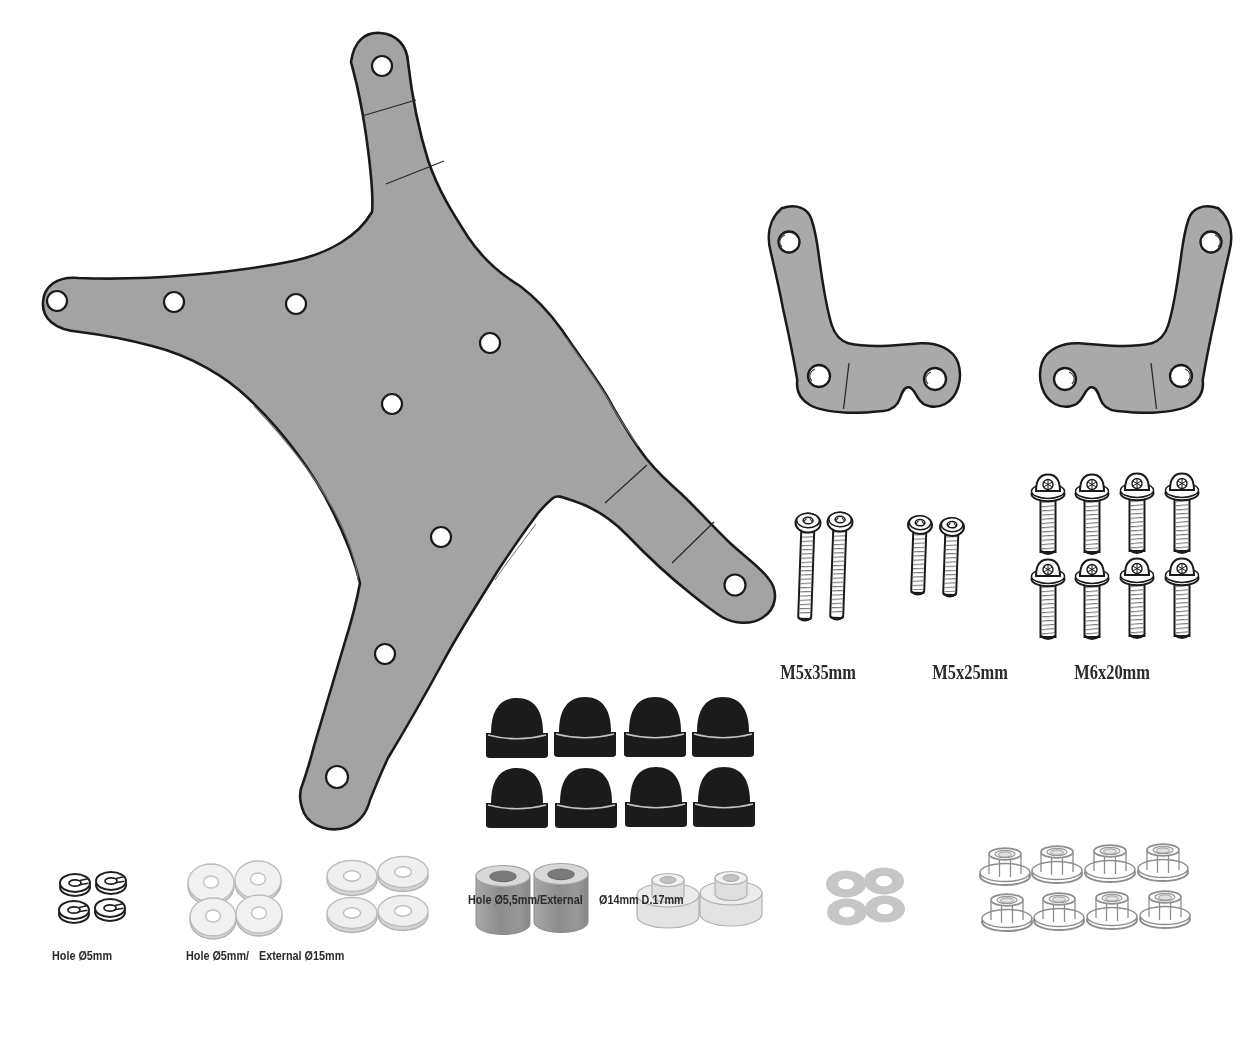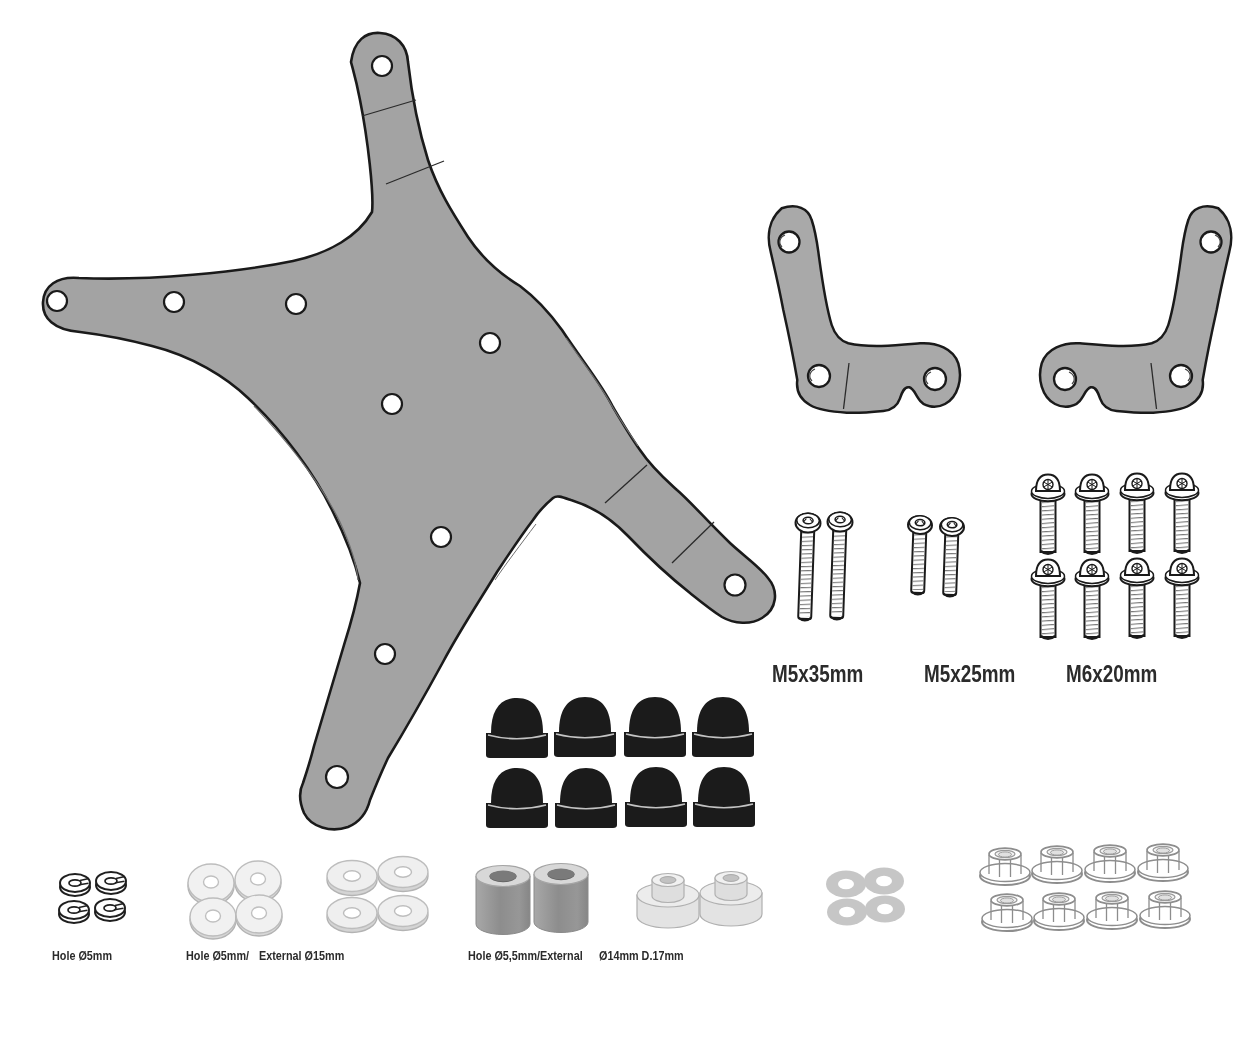--- a/index.html
+++ b/index.html
@@ -5,21 +5,21 @@
   html,body{margin:0;padding:0;background:#ffffff;}
   .canvas{
     position:relative;width:1259px;height:1043px;background:#ffffff;
     font-family:"Liberation Sans",sans-serif;overflow:hidden;
   }
   .canvas svg{position:absolute;left:0;top:0;}
   .lbl{
     position:absolute;font-weight:700;color:#2b2b2b;white-space:nowrap;
     font-family:"Liberation Sans",sans-serif;
   }
-  .screw-lbl{font-size:23px;width:160px;text-align:center;}
+  .screw-lbl{font-size:20px;width:160px;text-align:center;font-family:Liberation Serif, serif;}
   .screw-lbl .cond{display:inline-block;transform:scaleX(0.82);transform-origin:50% 0;}
   .part-lbl{font-size:12px;line-height:24px;}
   .part-lbl .cond{display:inline-block;transform:scaleX(0.9);transform-origin:0 0;}
   .part-lbl span{display:block;}
 </style>
 </head>
 <body>
 
 <div class="canvas">
 
@@ -300,18 +300,18 @@
   <span class="cond">M6x20mm</span>
 </div>
 
 <div class="lbl part-lbl" style="left:52px;top:944px;">
   <span class="cond">Hole Ø5mm</span>
 </div>
 <div class="lbl part-lbl" style="left:186px;top:944px;">
   <span class="cond">Hole Ø5mm/</span>
   <span class="cond">External Ø15mm</span>
 </div>
-<div class="lbl part-lbl" style="left:468px;top:944px;">
+<div class="lbl part-lbl" style="left:468px;top:888px;">
   <span class="cond">Hole Ø5,5mm/External</span>
   <span class="cond">Ø14mm D.17mm</span>
 </div>
 
 </div>
 
 </body></html>

